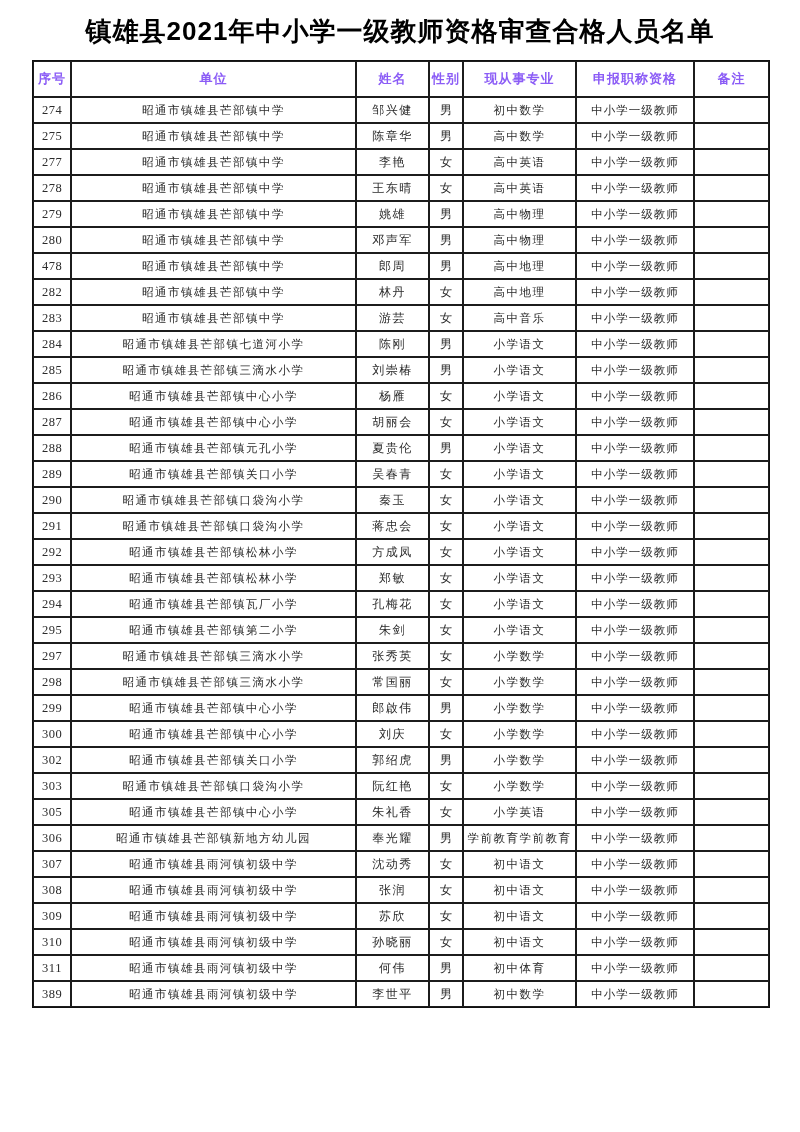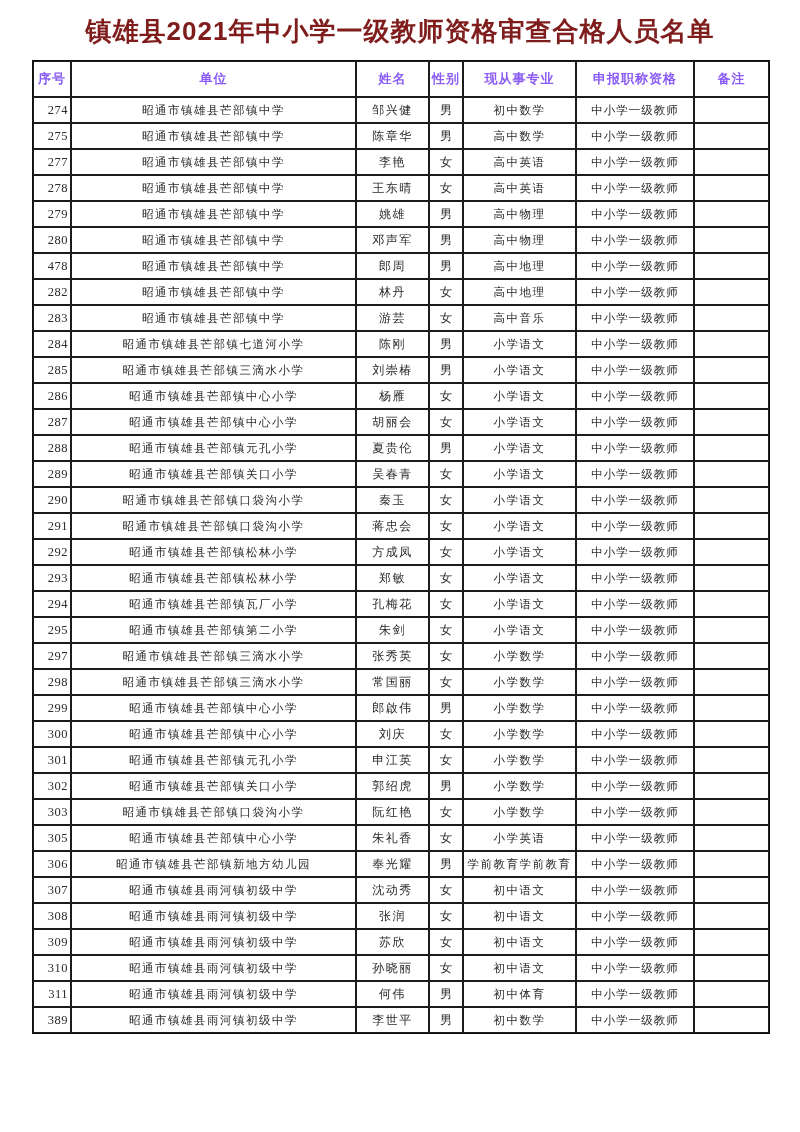--- a/index.html
+++ b/index.html
@@ -4,21 +4,21 @@
 <style>
   html,body{margin:0;padding:0;background:#ffffff;}
   .page{
     width:800px;height:1132px;background:#ffffff;box-sizing:border-box;
     font-family:"Liberation Serif","DejaVu Serif",serif;color:#232323;
     overflow:hidden;
   }
   .title{
     text-align:center;margin:14px 40px 11px 40px;
     font-family:"Liberation Sans","DejaVu Sans",sans-serif;
-    font-weight:700;font-size:26px;letter-spacing:1px;color:#7f1d1d;
+    font-weight:700;font-size:26px;letter-spacing:1px;color:#000000;
     white-space:nowrap;
   }
   table.roster{
     margin-left:32px;width:736px;
     border-collapse:separate;border-spacing:0;
     border:1px solid #101010;table-layout:fixed;
   }
   th,td{
     border:1px solid #1c1c1c;
     text-align:center;vertical-align:middle;
@@ -30,21 +30,21 @@
     letter-spacing:1px;
   }
   tbody td{height:24px;font-size:11.5px;color:#2b2b2b;}
   col.c-seq{width:38px;}
   col.c-unit{width:285px;}
   col.c-name{width:73px;}
   col.c-gender{width:34px;}
   col.c-specialty{width:113px;}
   col.c-qualification{width:118px;}
   col.c-remark{width:75px;}
-  td.col-seq{font-size:12.5px;letter-spacing:0.5px;text-align:right;}
+  td.col-seq{font-size:12.5px;letter-spacing:0.5px;}
   td.col-unit{letter-spacing:1.5px;}
   td.col-name{letter-spacing:1.5px;font-size:12px;font-family:Liberation Mono, monospace;}
   td.col-gender{font-size:12px;}
   td.col-specialty{letter-spacing:1.5px;}
   td.col-qualification{letter-spacing:1px;margin-left:47px;}
 </style>
 </head>
 <body>
 
 <div class="page">
@@ -290,29 +290,20 @@
         <tr>
           <td class="col-seq">300</td>
           <td class="col-unit">昭通市镇雄县芒部镇中心小学</td>
           <td class="col-name">刘庆</td>
           <td class="col-gender">女</td>
           <td class="col-specialty">小学数学</td>
           <td class="col-qualification">中小学一级教师</td>
           <td class="col-remark"></td>
         </tr>
         <tr>
-          <td class="col-seq">301</td>
-          <td class="col-unit">昭通市镇雄县芒部镇元孔小学</td>
-          <td class="col-name">申江英</td>
-          <td class="col-gender">女</td>
-          <td class="col-specialty">小学数学</td>
-          <td class="col-qualification">中小学一级教师</td>
-          <td class="col-remark"></td>
-        </tr>
-        <tr>
           <td class="col-seq">302</td>
           <td class="col-unit">昭通市镇雄县芒部镇关口小学</td>
           <td class="col-name">郭绍虎</td>
           <td class="col-gender">男</td>
           <td class="col-specialty">小学数学</td>
           <td class="col-qualification">中小学一级教师</td>
           <td class="col-remark"></td>
         </tr>
         <tr>
           <td class="col-seq">303</td>

